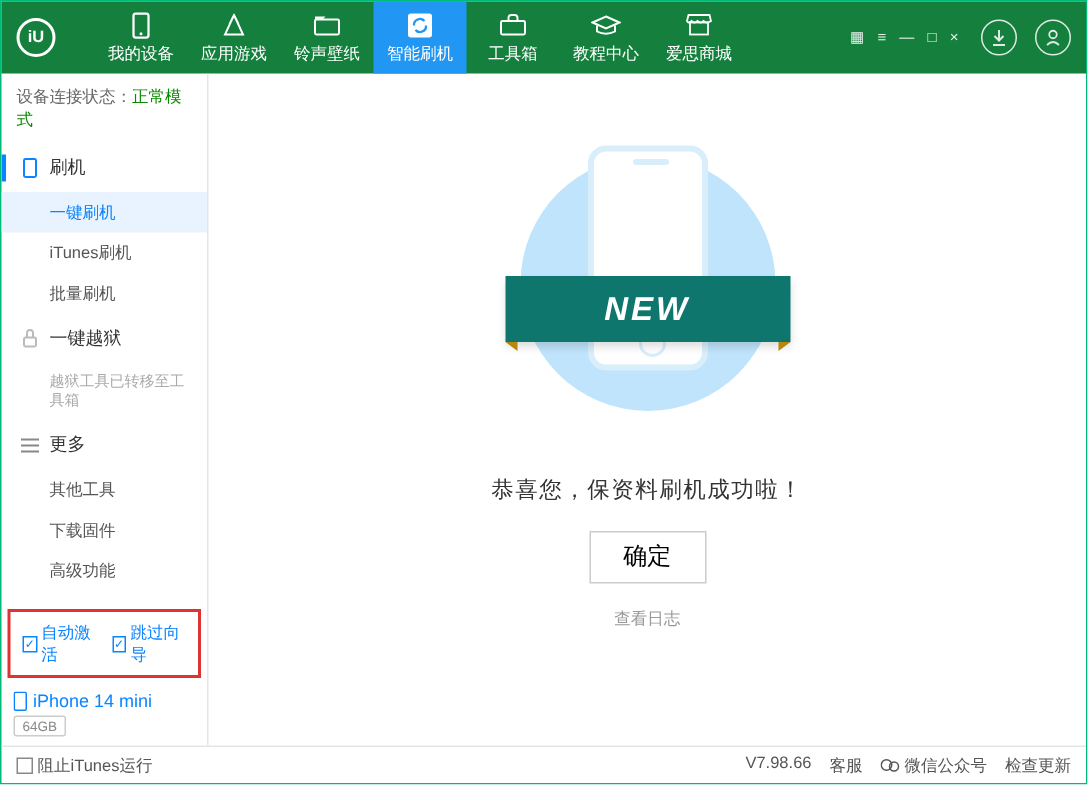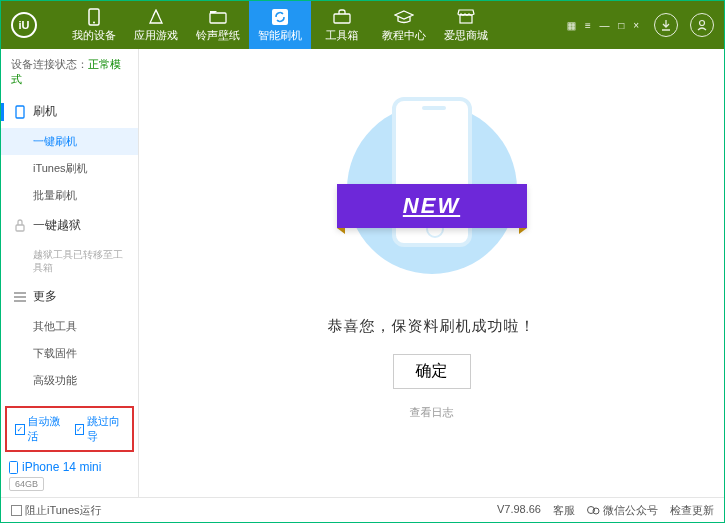--- a/index.html
+++ b/index.html
@@ -1,18 +1,18 @@
 <!DOCTYPE html>
 <html><head>
 <meta charset="utf-8">
 <style>
 * { margin: 0; padding: 0; box-sizing: border-box; font-family: "Microsoft YaHei", Arial, sans-serif; }
 body { width: 725px; height: 523px; overflow: hidden; background: #fff; }
 .app { width: 100%; height: 100%; display: flex; flex-direction: column; border: 1px solid #0b7; }
-.header { height: 48px; background: #4d7c0f; display: flex; align-items: center; padding: 0 10px; color: #fff; }
+.header { height: 48px; background: #15803d; display: flex; align-items: center; padding: 0 10px; color: #fff; }
 .logo-box { display: flex; align-items: center; margin-right: 20px; }
 .logo-icon { width: 26px; height: 26px; border: 2px solid #fff; border-radius: 50%; display: flex; align-items: center; justify-content: center; font-size: 11px; font-weight: bold; margin-right: 6px; }
 .logo-text { display: flex; flex-direction: column; }
 .logo-title { font-size: 15px; font-weight: bold; letter-spacing: 1px; line-height: 1; }
 .logo-sub { font-size: 9px; opacity: 0.9; }
 .nav { display: flex; flex: 1; height: 100%; }
 .nav-item { width: 62px; display: flex; flex-direction: column; align-items: center; justify-content: center; font-size: 11px; cursor: pointer; }
 .nav-item .ni-icon { width: 22px; height: 18px; margin-bottom: 2px; display: flex; align-items: center; justify-content: center; }
 .nav-item.active { background: #2196F3; }
 .header-right { display: flex; align-items: center; gap: 12px; }
@@ -37,21 +37,21 @@
 .cb-box { width: 11px; height: 11px; border: 1px solid #0A84FF; display: inline-flex; align-items: center; justify-content: center; font-size: 8px; }
 .device-box { padding: 6px 8px; }
 .device-name { color: #0A84FF; font-size: 12px; display: flex; align-items: center; gap: 4px; }
 .device-storage { display: inline-block; border: 1px solid #ccc; border-radius: 2px; padding: 1px 5px; font-size: 9px; color: #888; margin-top: 3px; }
 .main { flex: 1; display: flex; flex-direction: column; align-items: center; padding: 30px 20px; position: relative; overflow: hidden; }
 .illus { width: 180px; height: 200px; position: relative; margin-top: 10px; }
 .circle-bg { width: 170px; height: 170px; background: #bfe4fb; border-radius: 50%; position: absolute; left: 5px; top: 15px; }
 .phone { width: 80px; height: 150px; background: #fff; border: 4px solid #d8eefb; border-radius: 12px; position: absolute; left: 50px; top: 8px; }
 .phone::before { content: ""; position: absolute; top: 5px; left: 26px; width: 24px; height: 4px; border-radius: 2px; background: #d8eefb; }
 .phone::after { content: ""; position: absolute; bottom: 5px; left: 30px; width: 14px; height: 14px; border-radius: 50%; border: 2px solid #d8eefb; }
-.banner { position: absolute; top: 95px; left: -5px; width: 190px; height: 44px; background: #6d28d9; display: flex; align-items: center; justify-content: center; font-weight: 900; font-style: italic; font-size: 22px; color: #fff; letter-spacing: 2px; box-shadow: 0 3px 6px rgba(0,0,0,0.15); text-decoration: underline; }
+.banner { position: absolute; top: 95px; left: -5px; width: 190px; height: 44px; background: #0f766e; display: flex; align-items: center; justify-content: center; font-weight: 900; font-style: italic; font-size: 22px; color: #fff; letter-spacing: 2px; box-shadow: 0 3px 6px rgba(0,0,0,0.15); }
 .banner::before, .banner::after { content: ""; position: absolute; bottom: -6px; width: 0; height: 0; border-top: 6px solid #b8860b; }
 .banner::before { left: 0; border-left: 8px solid transparent; }
 .banner::after { right: 0; border-right: 8px solid transparent; }
 .msg { font-size: 15px; color: #333; margin-top: 28px; letter-spacing: 1px; }
 .btn-confirm { margin-top: 18px; padding: 6px 22px; border: 1px solid #ccc; background: #fff; font-size: 16px; cursor: pointer; }
 .log-link { margin-top: 16px; font-size: 11px; color: #999; cursor: pointer; }
 .footer { height: 25px; border-top: 1px solid #e5e5e5; display: flex; align-items: center; padding: 0 10px; font-size: 11px; color: #555; }
 .footer .cb-box { border-color: #888; color: #888; }
 .footer-right { margin-left: auto; display: flex; gap: 12px; }
 .f-link { cursor: pointer; display: flex; align-items: center; gap: 3px; }

